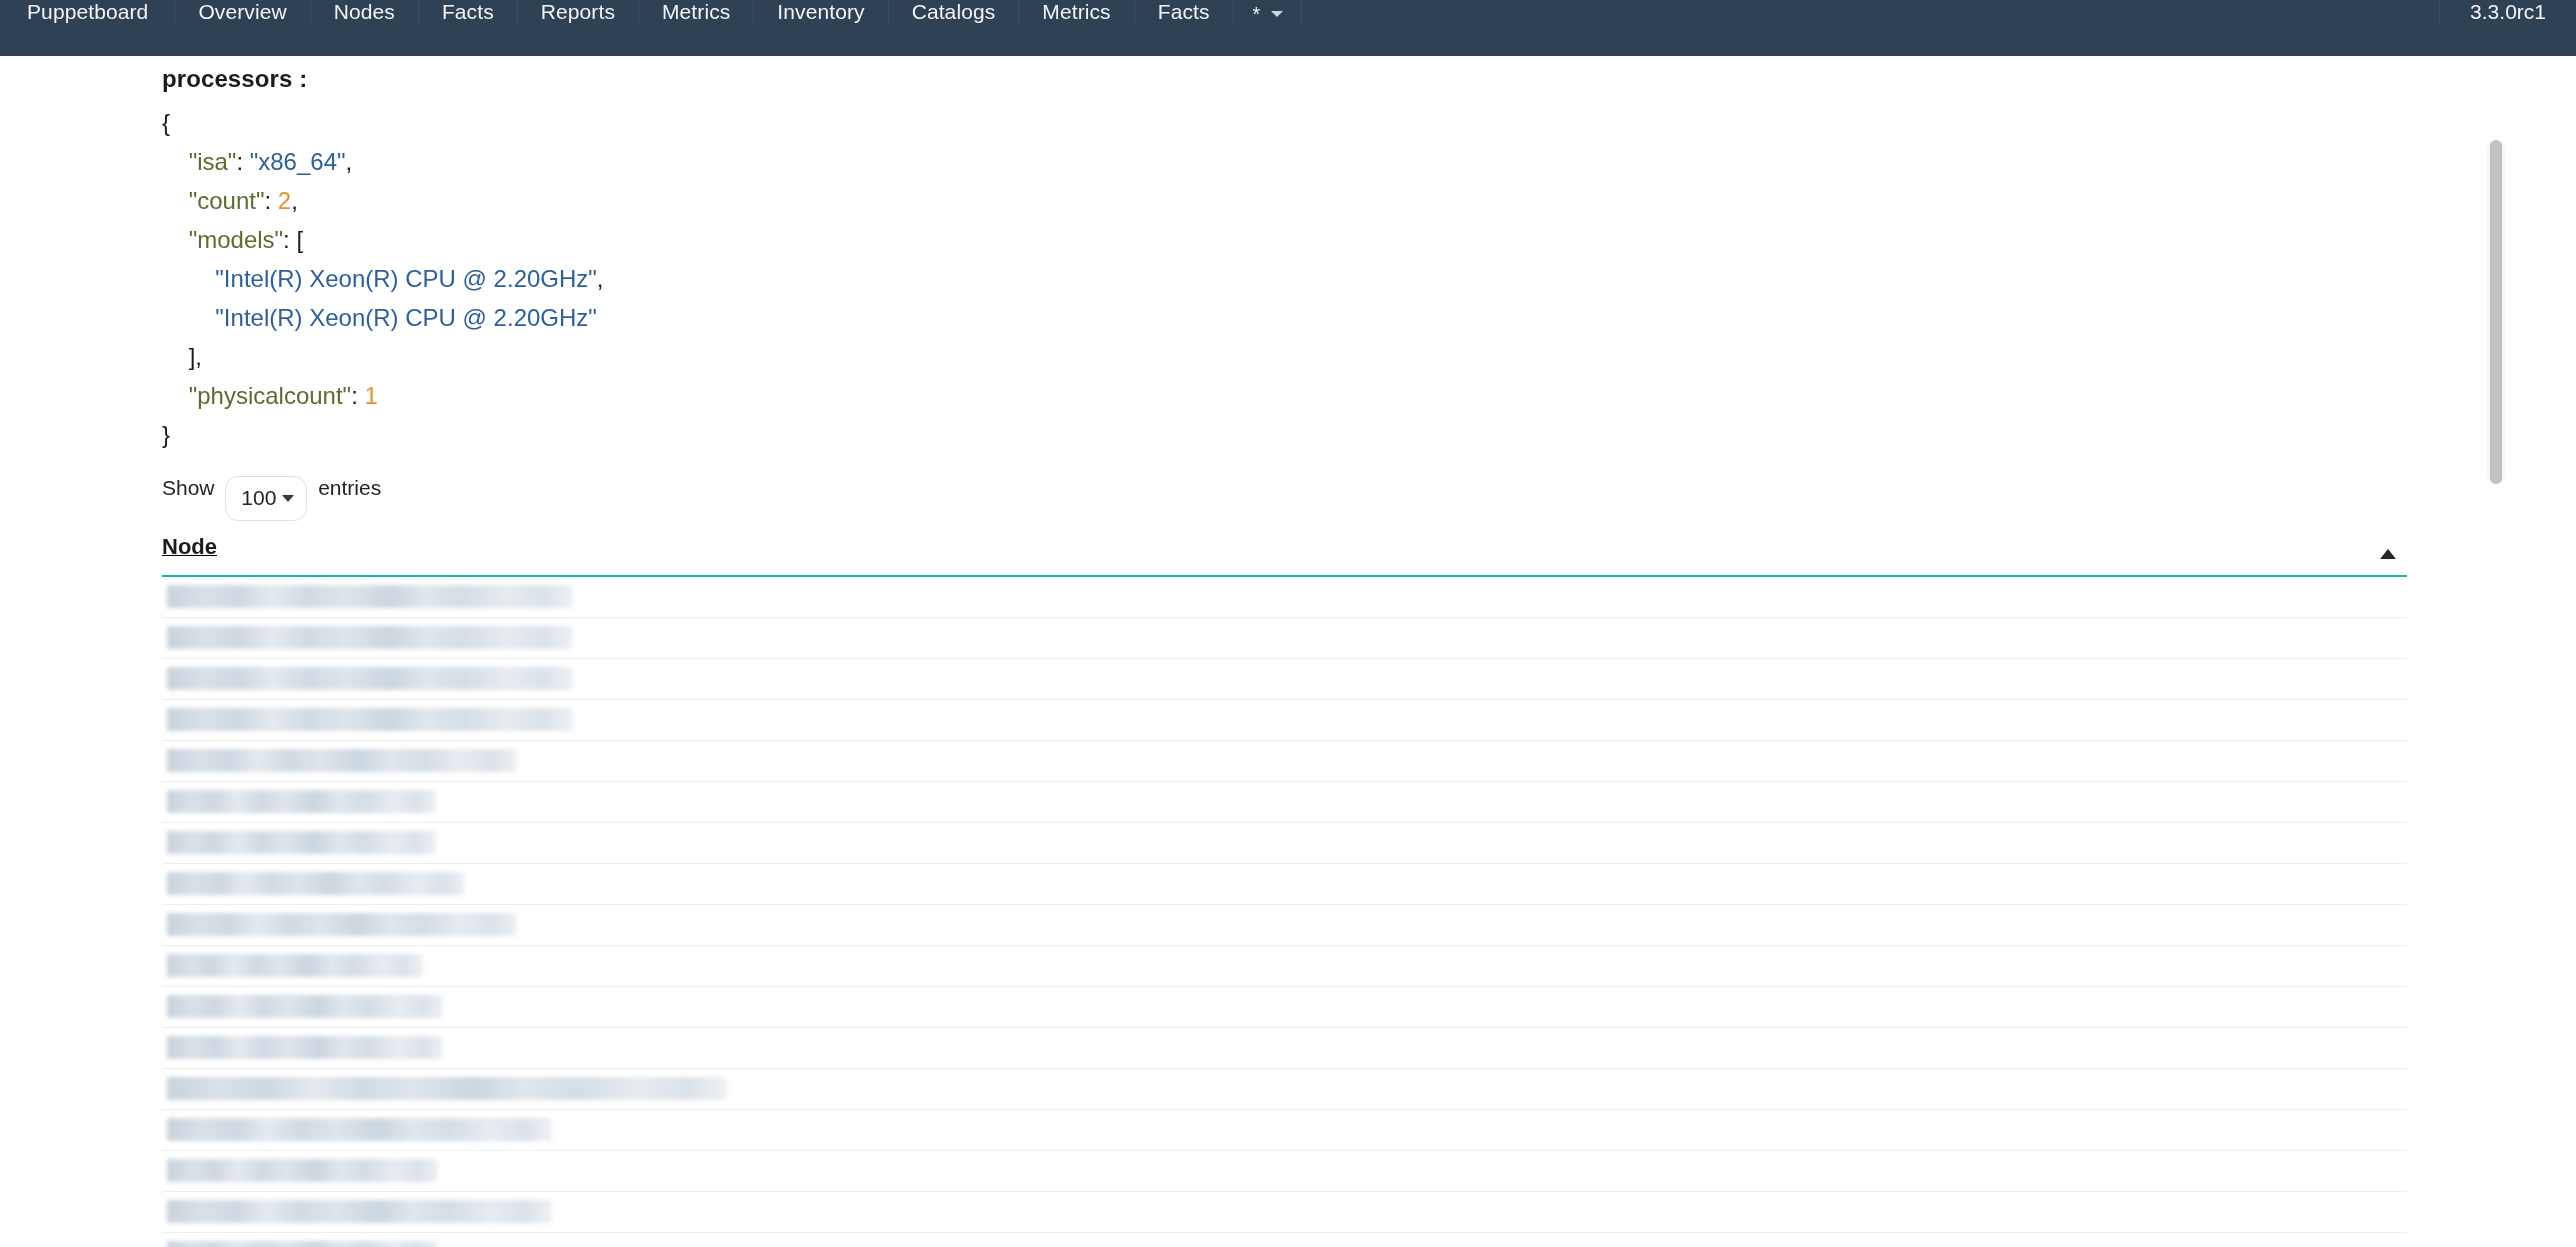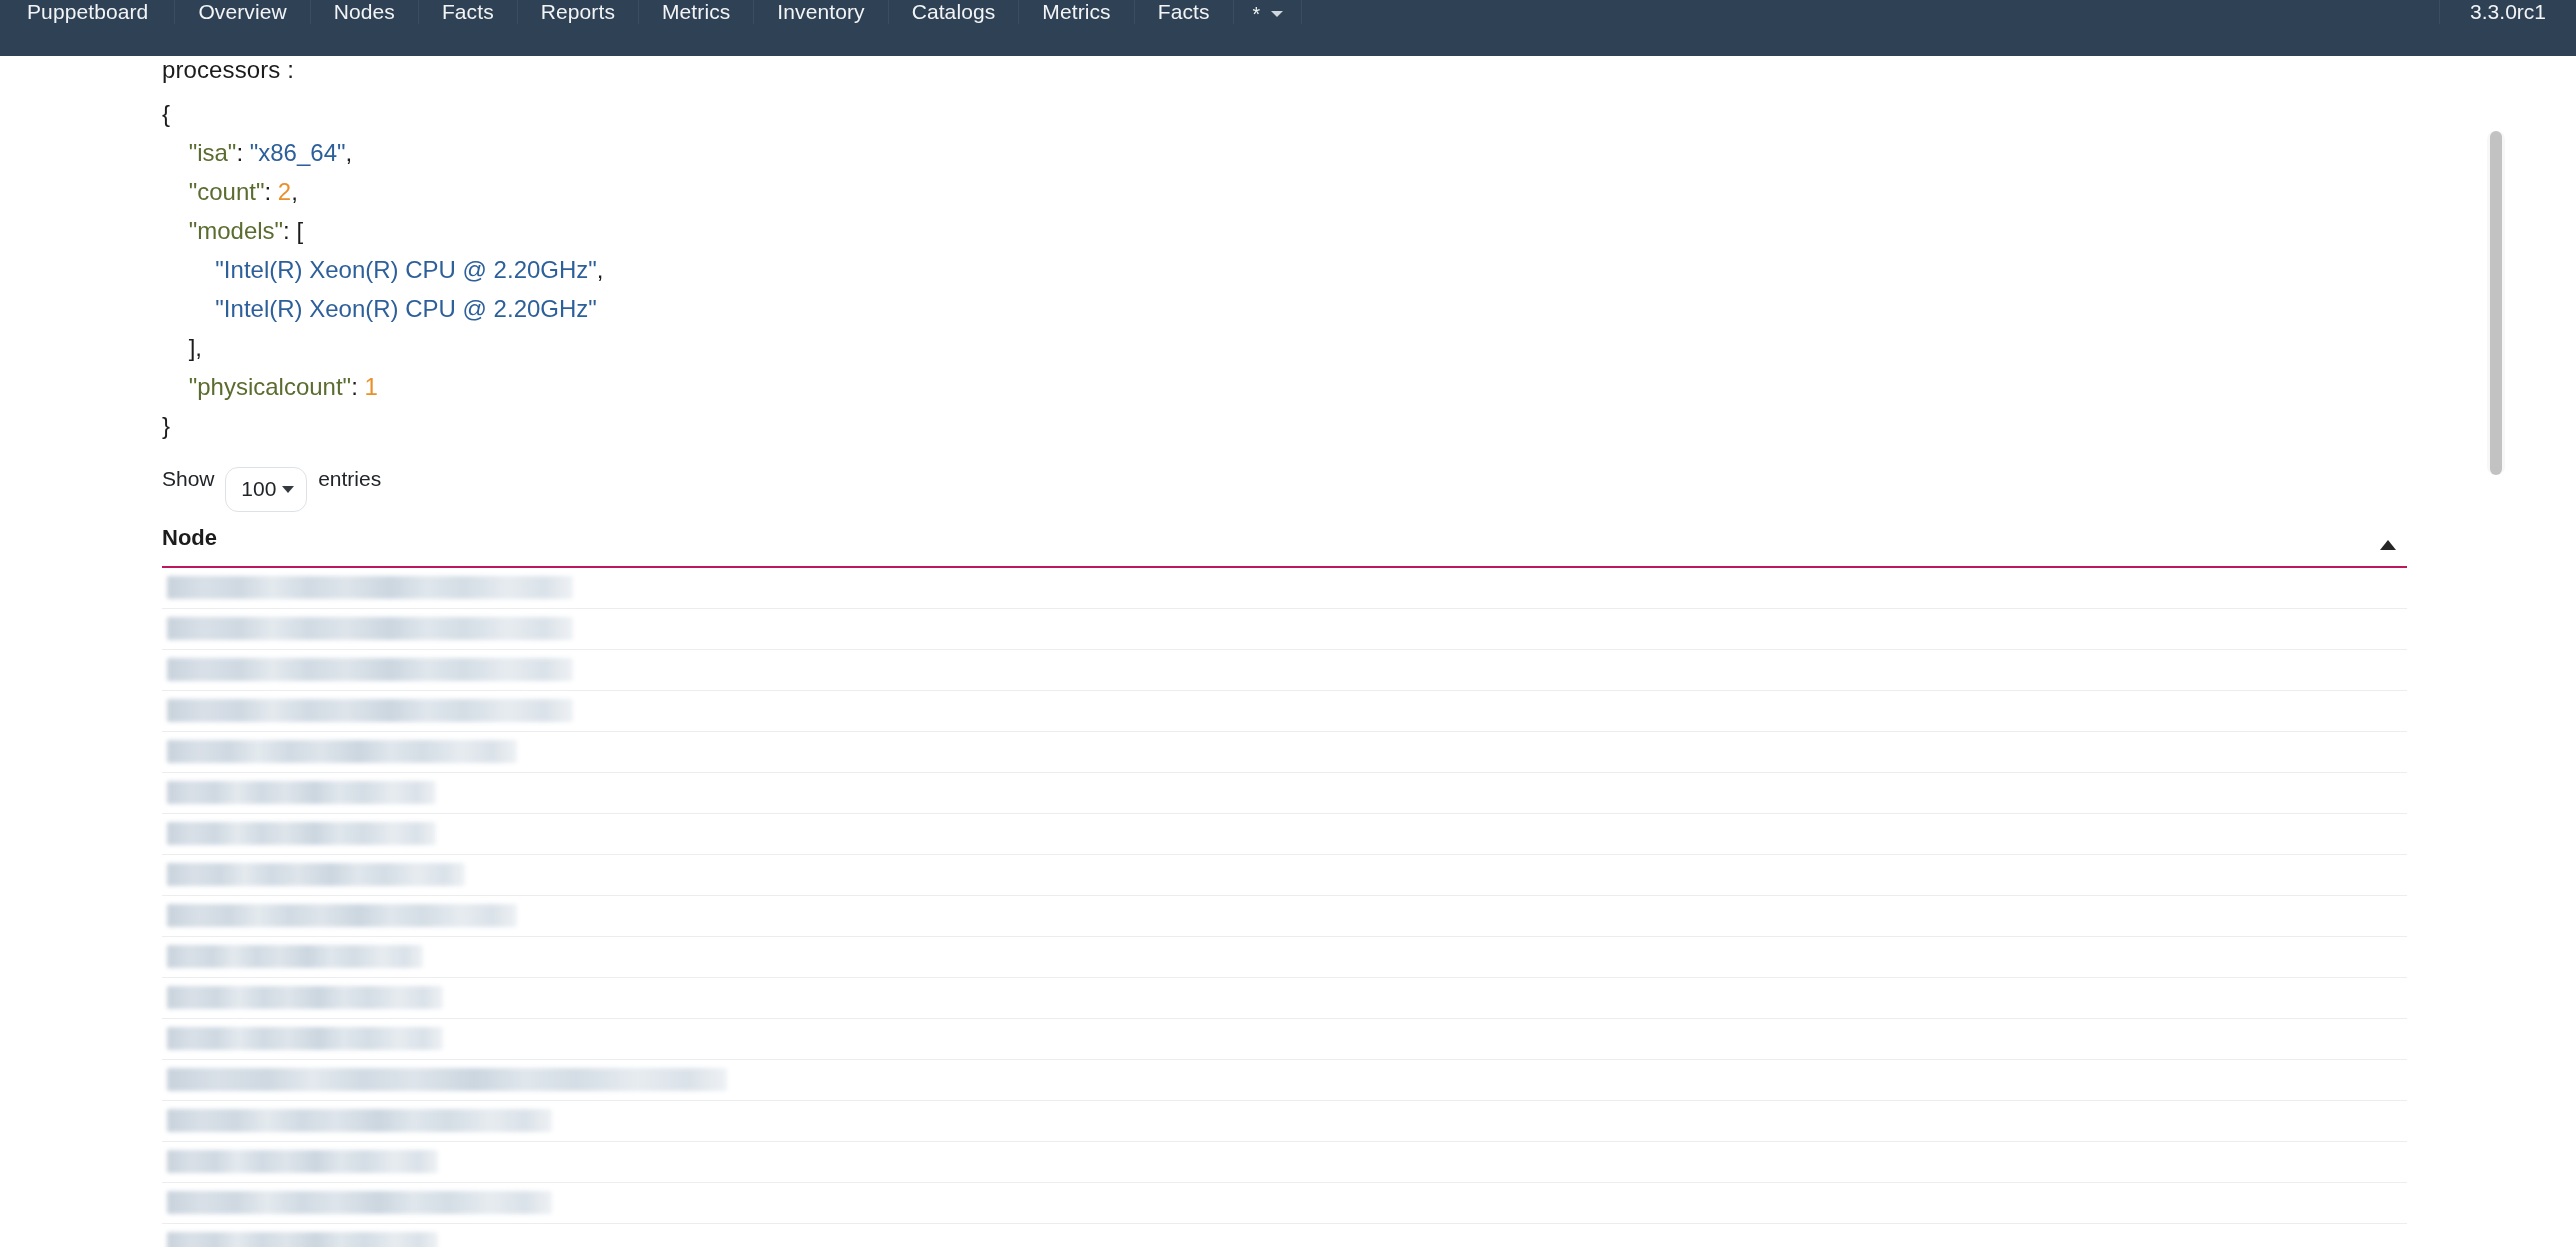--- a/index.html
+++ b/index.html
@@ -59,23 +59,23 @@
   }
 
   
   .content {
     padding: 0;
     position: relative;
   }
 
   .fact-title {
     font-size: 24px;
-    font-weight: normal;
+    font-weight: bold;
     color: #1c1c1c;
-    padding: 0 0 0 162px;
+    padding: 9px 0 0 162px;
     letter-spacing: 0.1px;
   }
 
   .code-wrap {
     position: relative;
     margin: 9.5px 0 0 0;
     padding-left: 162px;
     padding-right: 169px;
   }
   pre.code {
@@ -171,22 +171,23 @@
   }
 
   
   .dt-table {
     margin: 13.5px 169px 0 162px;
     width: calc(100% - 331px);
   }
   .dt-head {
     position: relative;
     padding: 0 0 15px 0;
-    border-bottom: 2px solid #be185d;
+    border-bottom: 2px solid #14b8a6;
     cursor: pointer;
+    text-decoration: underline;
   }
   .dt-head .th-label {
     font-size: 22px;
     font-weight: bold;
     color: #1c1c1c;
   }
   .sort-arrow {
     position: absolute;
     right: 10.8px;
     bottom: 16px;

